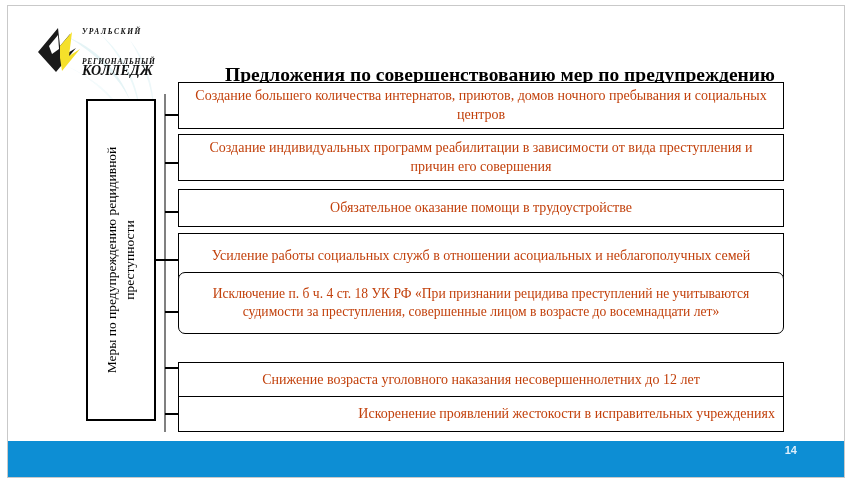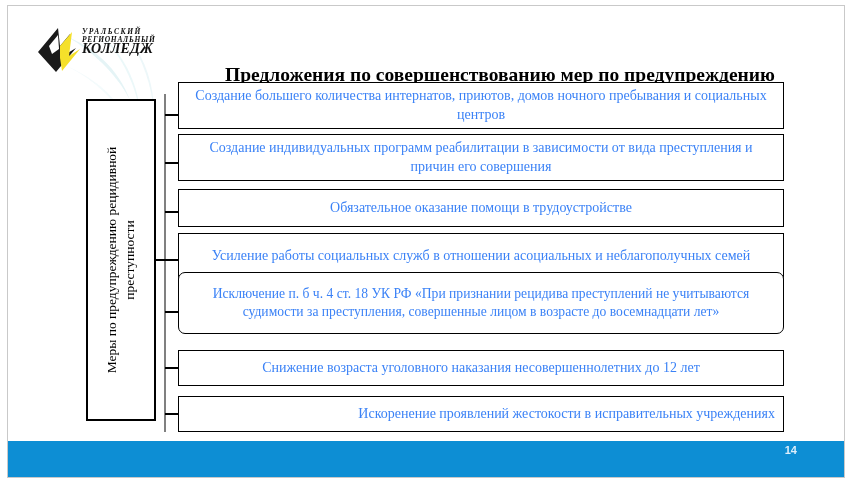--- a/index.html
+++ b/index.html
@@ -59,21 +59,21 @@
     top: 8px;
     width: 88px;
     line-height: 1.02;
     font-family: "Liberation Serif", "DejaVu Serif", serif;
     font-style: italic;
     font-weight: bold;
     color: #111;
     letter-spacing: .5px;
   }
   .logo-line1 { font-size: 7.5px; letter-spacing: 1.6px; }
-  .logo-line2 { font-size: 7.5px; letter-spacing: .7px; }
+  .logo-line2 { font-size: 7.5px; letter-spacing: .7px; margin-top: 22px; }
   .logo-line3 { font-size: 14px; letter-spacing: .2px; margin-top: -1px; }
 
   
   .title {
     position: absolute;
     left: 192px;
     top: 16px;
     width: 600px;
     text-align: center;
     font-size: 19.5px;
@@ -143,21 +143,21 @@
     box-sizing: border-box;
     display: flex;
     align-items: center;
     justify-content: center;
     padding: 2px 8px;
   }
   .box-text {
     text-align: center;
     font-size: 14px;
     line-height: 1.34;
-    color: #3b82f6;
+    color: #c2410c;
   }
   .box-text.small {
     font-size: 13.6px;
     line-height: 1.30;
   }
 
   
   .footer-bar {
     position: absolute;
     left: 0px;
@@ -231,21 +231,21 @@
   </div>
 
   <div class="box" style="top:227px; height:47px;">
     <div class="box-text">Усиление работы социальных служб в отношении асоциальных и неблагополучных семей</div>
   </div>
 
   <div class="box" style="top:266px; height:62px;border-radius:7px;">
     <div class="box-text small">Исключение п. б ч. 4 ст. 18 УК РФ «При признании рецидива преступлений не учитываются судимости за преступления, совершенные лицом в возрасте до восемнадцати лет»</div>
   </div>
 
-  <div class="box" style="top:344px; height:36px;">
+  <div class="box" style="top:356px; height:36px;">
     <div class="box-text">Снижение возраста уголовного наказания несовершеннолетних до 12 лет</div>
   </div>
 
   <div class="box" style="top:390px; height:36px;justify-content:flex-end;">
     <div class="box-text">Искоренение проявлений жестокости в исправительных учреждениях</div>
   </div>
 
   <div class="footer-bar"></div>
   <div class="page-number">14</div>
 

